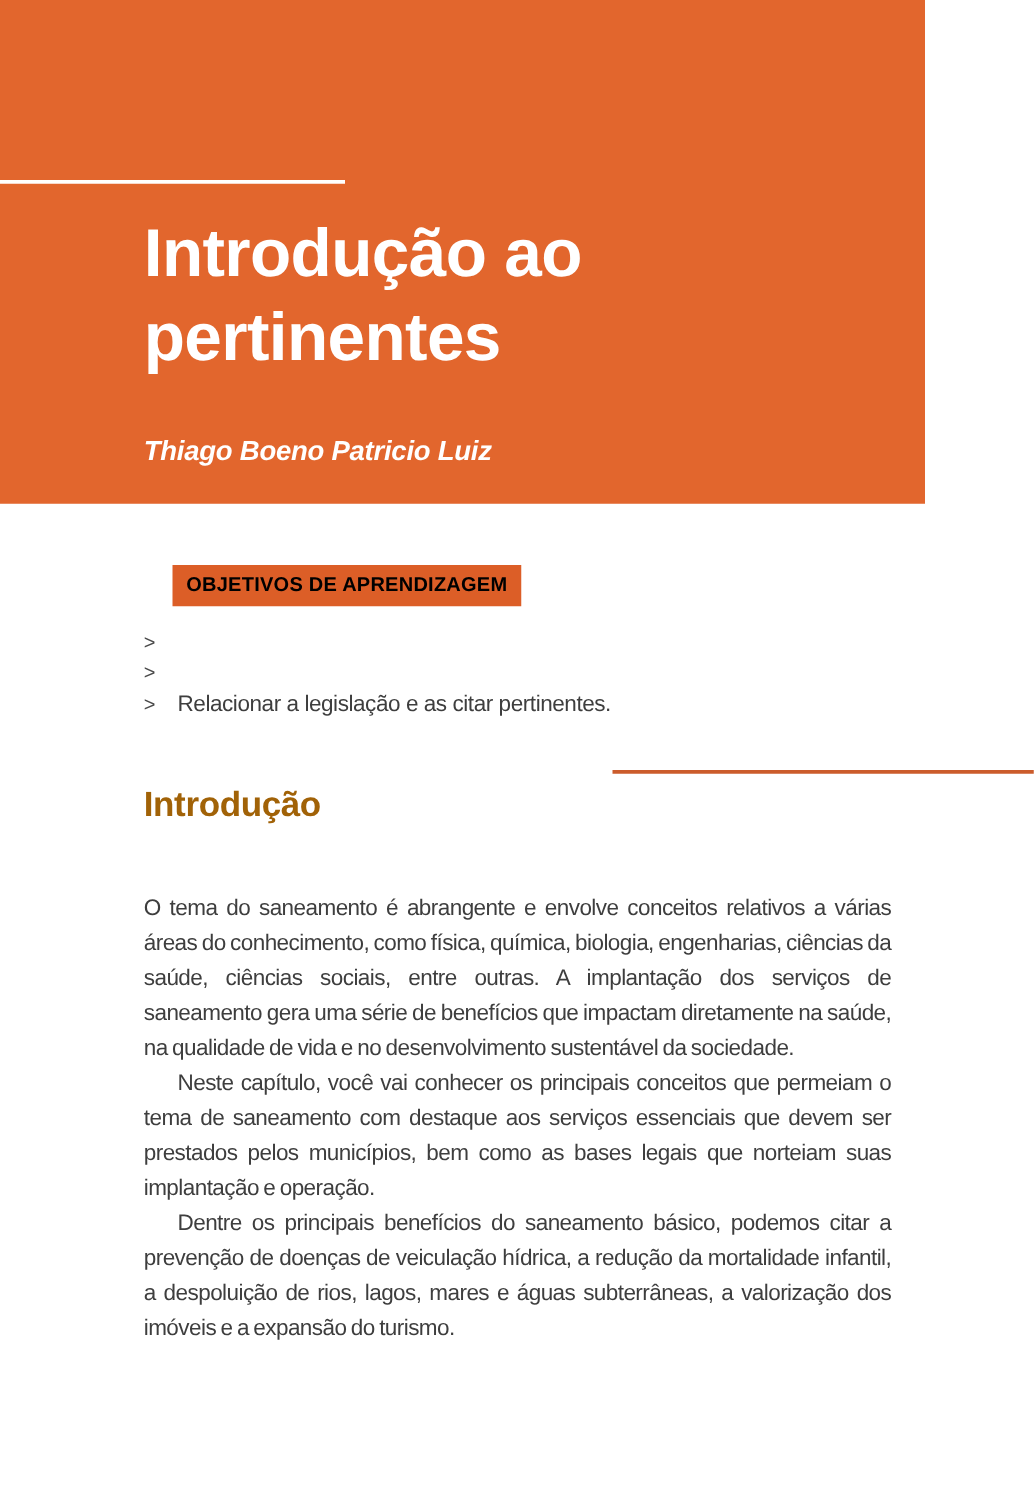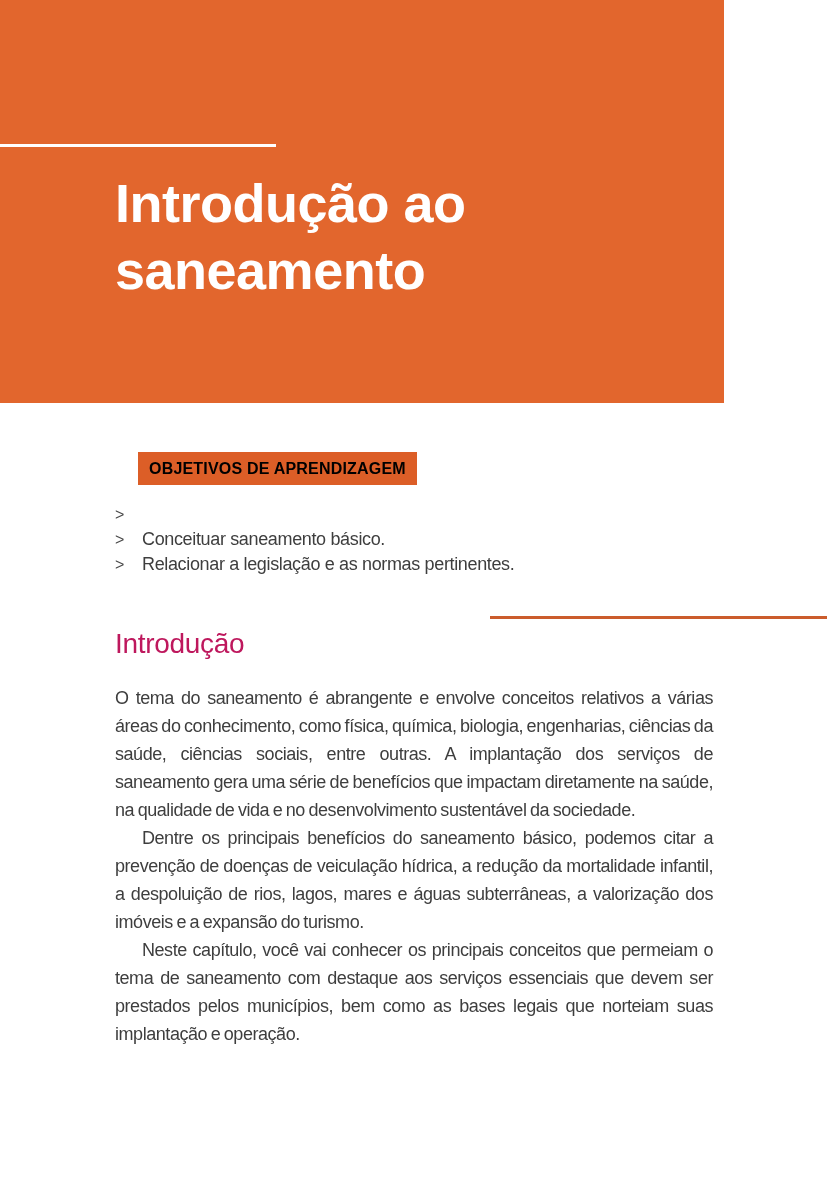--- a/index.html
+++ b/index.html
@@ -15,20 +15,21 @@
     overflow: hidden;
   }
 
   
   .chapter-header {
     position: absolute;
     left: 0; top: 0;
     width: 724px;
     height: 403px;
     background: #e2662d;
+    padding-left: 16px;
   }
   .accent-line {
     position: absolute;
     left: 0;
     top: 144px;
     width: 276px;
     height: 3px;
     background: #ffffff;
   }
   .chapter-title {
@@ -96,31 +97,31 @@
     left: 490px;
     right: 0;
     height: 3px;
     background: #cb5c2c;
   }
   .section-heading {
     position: absolute;
     left: 115px;
     top: 628px;
     margin: 0;
-    color: #be185d;
+    color: #a16207;
     font-size: 28px;
-    font-weight: 400;
+    font-weight: 700;
     letter-spacing: -0.3px;
   }
 
   
   .body-text {
     position: absolute;
     left: 115px;
-    top: 684px;
+    top: 712px;
     width: 598px;
     color: #3e3e3e;
     font-size: 18px;
     line-height: 28px;
     letter-spacing: -0.45px;
     word-spacing: -1px;
     text-align: justify;
   }
   .body-text p {
     margin: 0;
@@ -129,42 +130,42 @@
     text-indent: 27px;
   }
 </style>
 </head>
 <body>
 
 <header class="chapter-header">
   <div class="accent-line"></div>
   <h1 class="chapter-title">
     <span class="line">Introdução ao</span>
-    <span class="line">saneamento</span>
+    <span class="line">pertinentes</span>
   </h1>
+  <p class="chapter-author">Thiago Boeno Patricio Luiz</p>
 </header>
 
 <div class="objectives-box">
   <span>OBJETIVOS DE APRENDIZAGEM</span>
 </div>
 
 <div class="objectives-list">
   <div class="objective-row">
     <span class="marker">&gt;</span>
   </div>
   <div class="objective-row">
     <span class="marker">&gt;</span>
-    <span class="obj-text">Conceituar saneamento básico.</span>
   </div>
   <div class="objective-row">
     <span class="marker">&gt;</span>
-    <span class="obj-text">Relacionar a legislação e as normas pertinentes.</span>
+    <span class="obj-text">Relacionar a legislação e as citar pertinentes.</span>
   </div>
 </div>
 
 <div class="section-divider"></div>
 <h2 class="section-heading">Introdução</h2>
 
 <main class="body-text">
   <p>O tema do saneamento é abrangente e envolve conceitos relativos a várias áreas do conhecimento, como física, química, biologia, engenharias, ciências da saúde, ciências sociais, entre outras. A implantação dos serviços de saneamento gera uma série de benefícios que impactam diretamente na saúde, na qualidade de vida e no desenvolvimento sustentável da sociedade.</p>
+  <p class="indent">Neste capítulo, você vai conhecer os principais conceitos que permeiam o tema de saneamento com destaque aos serviços essenciais que devem ser prestados pelos municípios, bem como as bases legais que norteiam suas implantação e operação.</p>
   <p class="indent">Dentre os principais benefícios do saneamento básico, podemos citar a prevenção de doenças de veiculação hídrica, a redução da mortalidade infantil, a despoluição de rios, lagos, mares e águas subterrâneas, a valorização dos imóveis e a expansão do turismo.</p>
-  <p class="indent">Neste capítulo, você vai conhecer os principais conceitos que permeiam o tema de saneamento com destaque aos serviços essenciais que devem ser prestados pelos municípios, bem como as bases legais que norteiam suas implantação e operação.</p>
 </main>
 
 </body></html>

